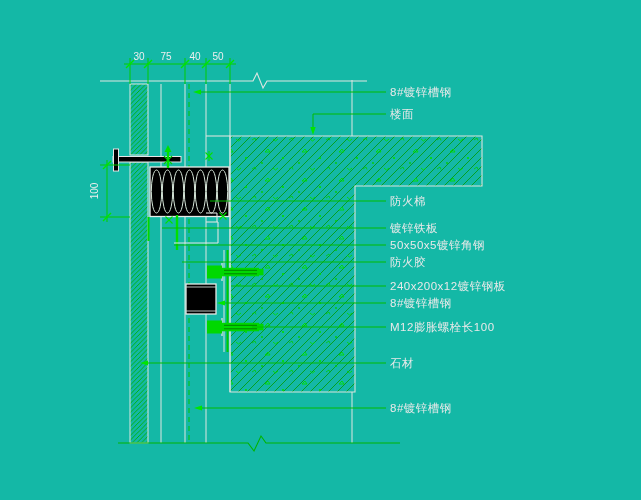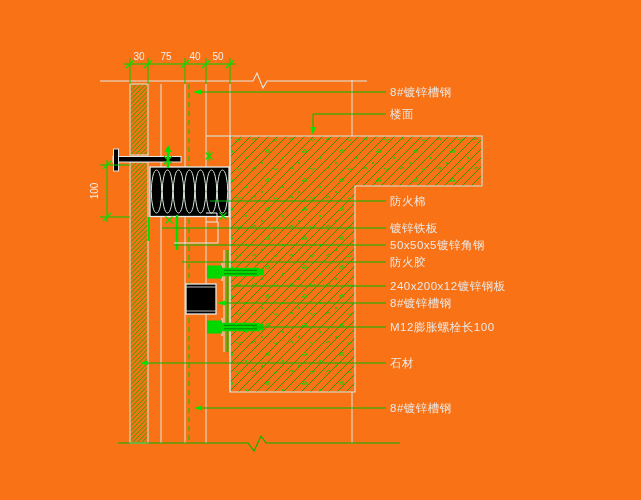--- a/index.html
+++ b/index.html
@@ -1,17 +1,17 @@
 <!DOCTYPE html>
 <html><head>
 <meta charset="utf-8">
 <style>
   html,body{margin:0;padding:0;background:#000;}
   .canvas{
-    position:relative;width:641px;height:500px;background:#f97316;overflow:hidden;
+    position:relative;width:641px;height:500px;background:#14b8a6;overflow:hidden;
     font-family:"Liberation Sans", sans-serif;
   }
   svg text{fill:#e6e6e6;}
   .dimtxt{font-size:10px;fill:#efefef;}
   .lbltxt{font-size:11.5px;fill:#e9e9e9;letter-spacing:0.5px;}
 </style>
 </head>
 <body>
 
 <div class="canvas">

